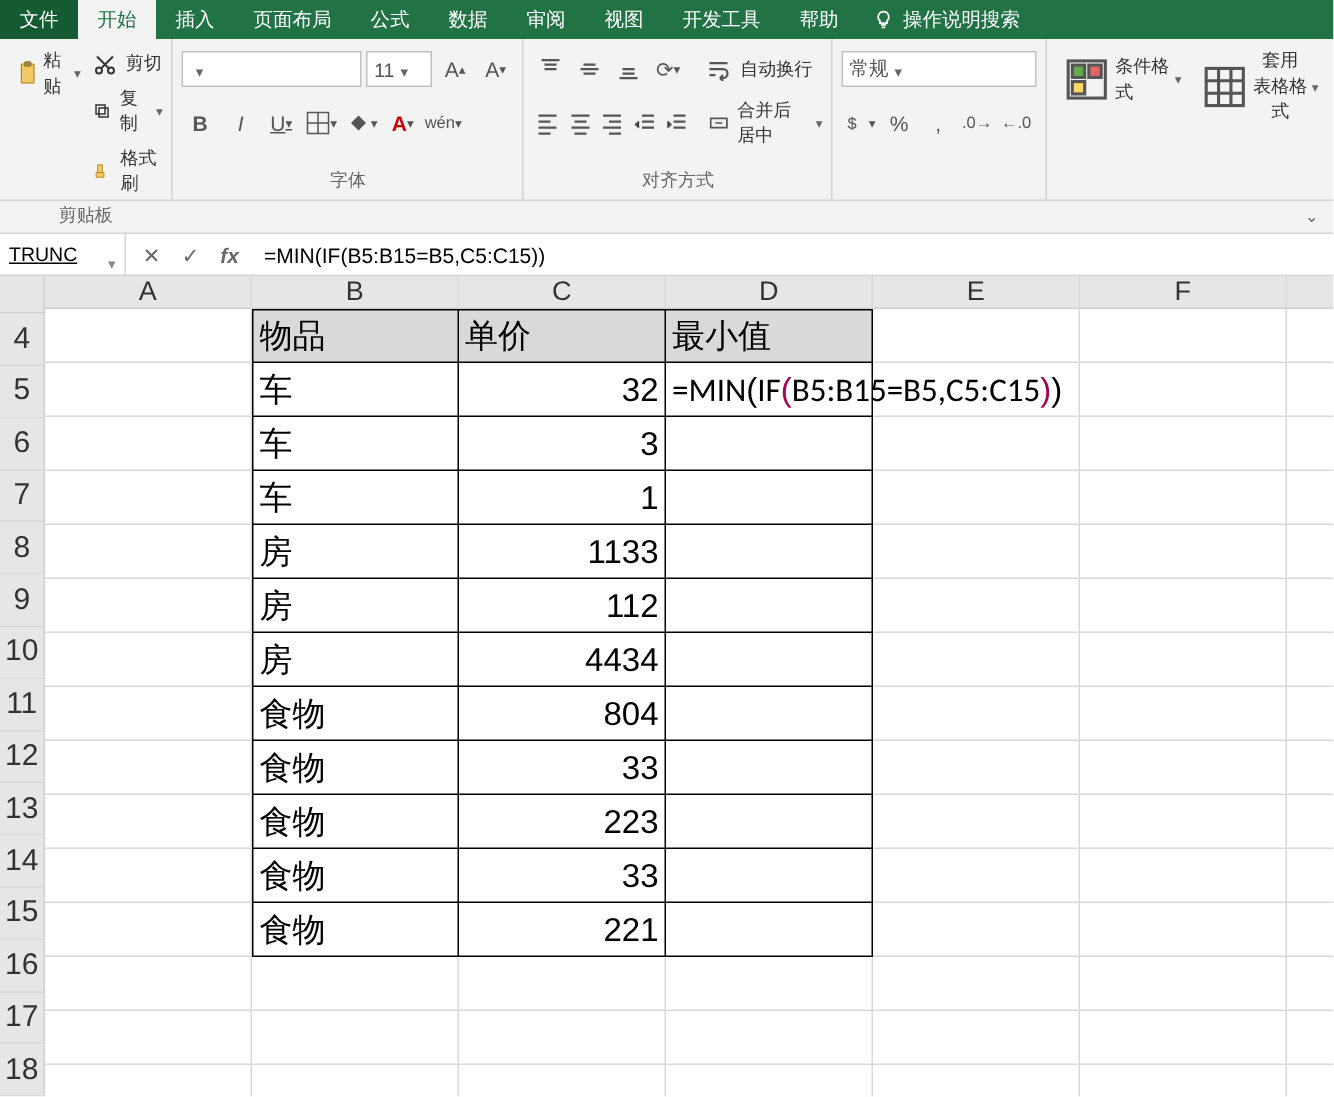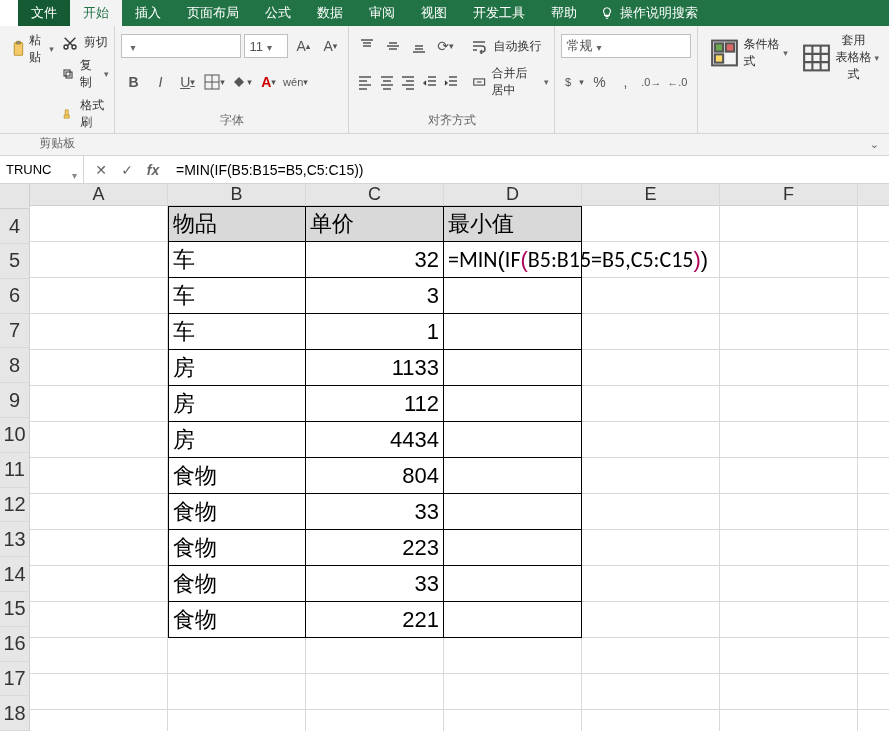--- a/index.html
+++ b/index.html
@@ -1,19 +1,19 @@
 <!DOCTYPE html>
 <html><head>
 <meta charset="utf-8">
 <style>
 * { margin: 0; padding: 0; box-sizing: border-box; font-family: "Microsoft YaHei", "Segoe UI", sans-serif; }
 body { background: #fff; width: 889px; height: 731px; overflow: hidden; }
 
 
-.menubar { background: #217346; height: 26px; display: flex; align-items: stretch; color: #fff; font-size: 13px; margin-left: 18px; }
+.menubar { background: #217346; height: 26px; display: flex; align-items: stretch; color: #fff; font-size: 13px; }
 .menubar .tab { padding: 0 13px; display: flex; align-items: center; cursor: pointer; }
 .menubar .tab.file { background: #145a32; }
 .menubar .tab.active { background: #f3f3f3; color: #217346; font-weight: 500; }
 .menubar .search { display: flex; align-items: center; padding: 0 10px; gap: 6px; }
 
 
 .ribbon { background: #f3f3f3; border-bottom: 1px solid #d4d4d4; height: 108px; display: flex; align-items: stretch; }
 .rgroup { border-right: 1px solid #d4d4d4; display: flex; flex-direction: column; padding: 4px 6px 0 6px; }
 .rgroup .body { flex: 1; display: flex; align-items: flex-start; gap: 4px; }
 .rgroup .label { text-align: center; font-size: 12px; color: #666; padding: 2px 0 4px; }
@@ -31,21 +31,21 @@
 .numgroup .wide { width: 130px; }
 .stylegroup .big { width:42px; height:42px; }
 
 
 .collapse { height: 22px; border-bottom: 1px solid #d4d4d4; background: #f3f3f3; display:flex; justify-content:flex-end; align-items:center; padding-right:10px; }
 .collapse .chev { font-size: 11px; color: #666; cursor:pointer; }
 
 .fbar { height: 28px; display: flex; align-items: center; border-bottom: 1px solid #d4d4d4; font-size: 13px; background:#fff; }
 .namebox { width: 84px; border-right: 1px solid #d4d4d4; height: 100%; display:flex; align-items:center; padding:0 6px; position:relative; }
 .namebox .dd::after { content:"▾"; font-size:10px; color:#888; position:absolute; right:6px; }
-.namebox input { border:none; width:100%; font-size:13px; font-family:inherit; outline:none; }
+.namebox input { border:none; width:100%; font-size:13px; font-family:inherit; outline:none;text-decoration:underline; }
 .fbar .btns { display:flex; align-items:center; gap:0; padding:0 4px; }
 .fbar .btns .b { width:26px; height:24px; display:flex; align-items:center; justify-content:center; color:#666; cursor:pointer; font-size:14px; }
 .fbar .fx { font-style: italic; font-weight:600; color:#555; }
 .fbar input.formula { flex:1; border:none; height:100%; padding:0 6px; font-size:14px; outline:none; }
 
 
 .grid { display:flex; height: calc(731px - 26px - 108px - 22px - 28px); overflow:hidden; }
 .rowheads { display:flex; flex-direction:column; }
 .corner { width:30px; height:26px; background:#e6e6e6; border-right:1px solid #cfcfcf; border-bottom:1px solid #cfcfcf; }
 .rowheads .rh { width:30px; background:#e6e6e6; border-right:1px solid #cfcfcf; border-bottom:1px solid #d9d9d9; display:flex; align-items:center; justify-content:center; font-size:20px; color:#333; }

